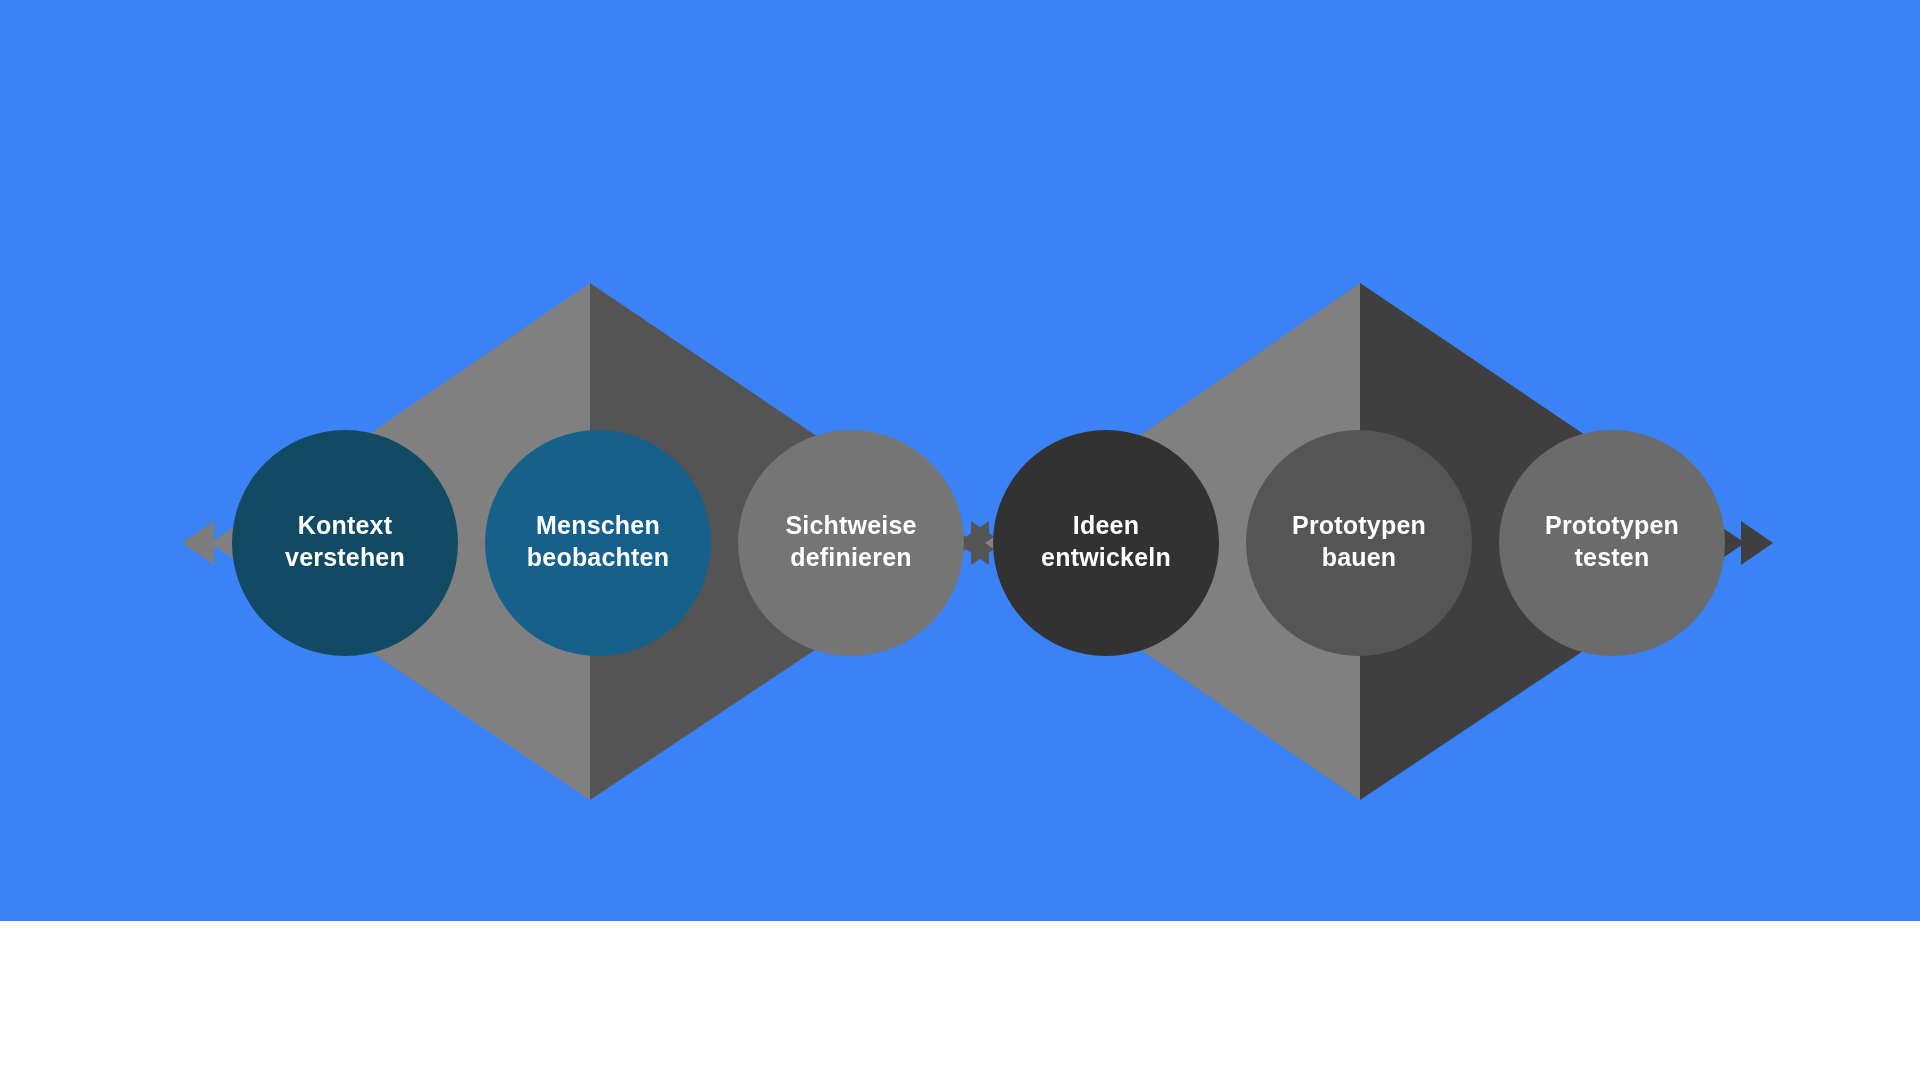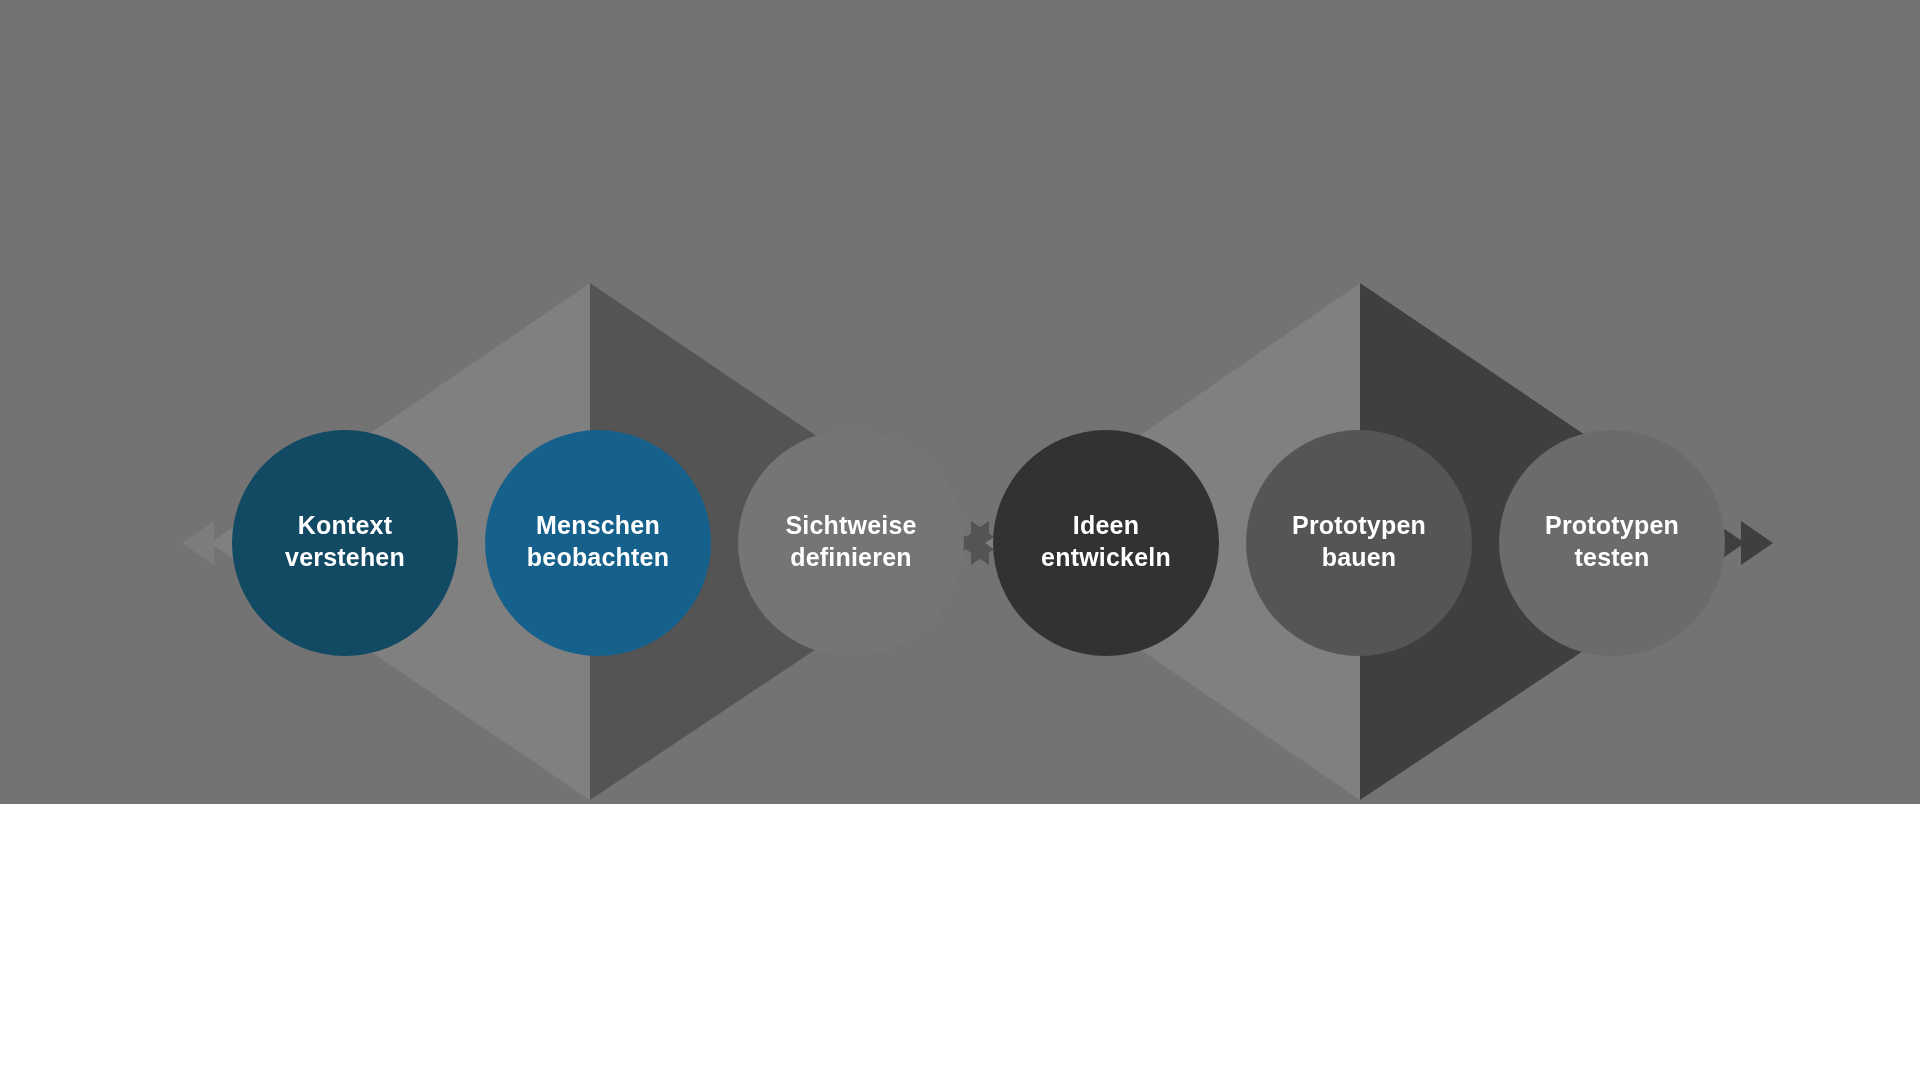--- a/index.html
+++ b/index.html
@@ -10,22 +10,22 @@
   }
   body {
     width: 1920px;
     height: 1080px;
     overflow: hidden;
     font-family: "Liberation Sans", sans-serif;
   }
   #diagram-root {
     position: relative;
     width: 1920px;
-    height: 804px;
-    background: #737373;
+    height: 921px;
+    background: #3b82f6;
   }
   #diagram-svg {
     position: absolute;
     left: 0;
     top: 0;
     width: 1920px;
     height: 1080px;
     display: block;
   }
   .node-label {

